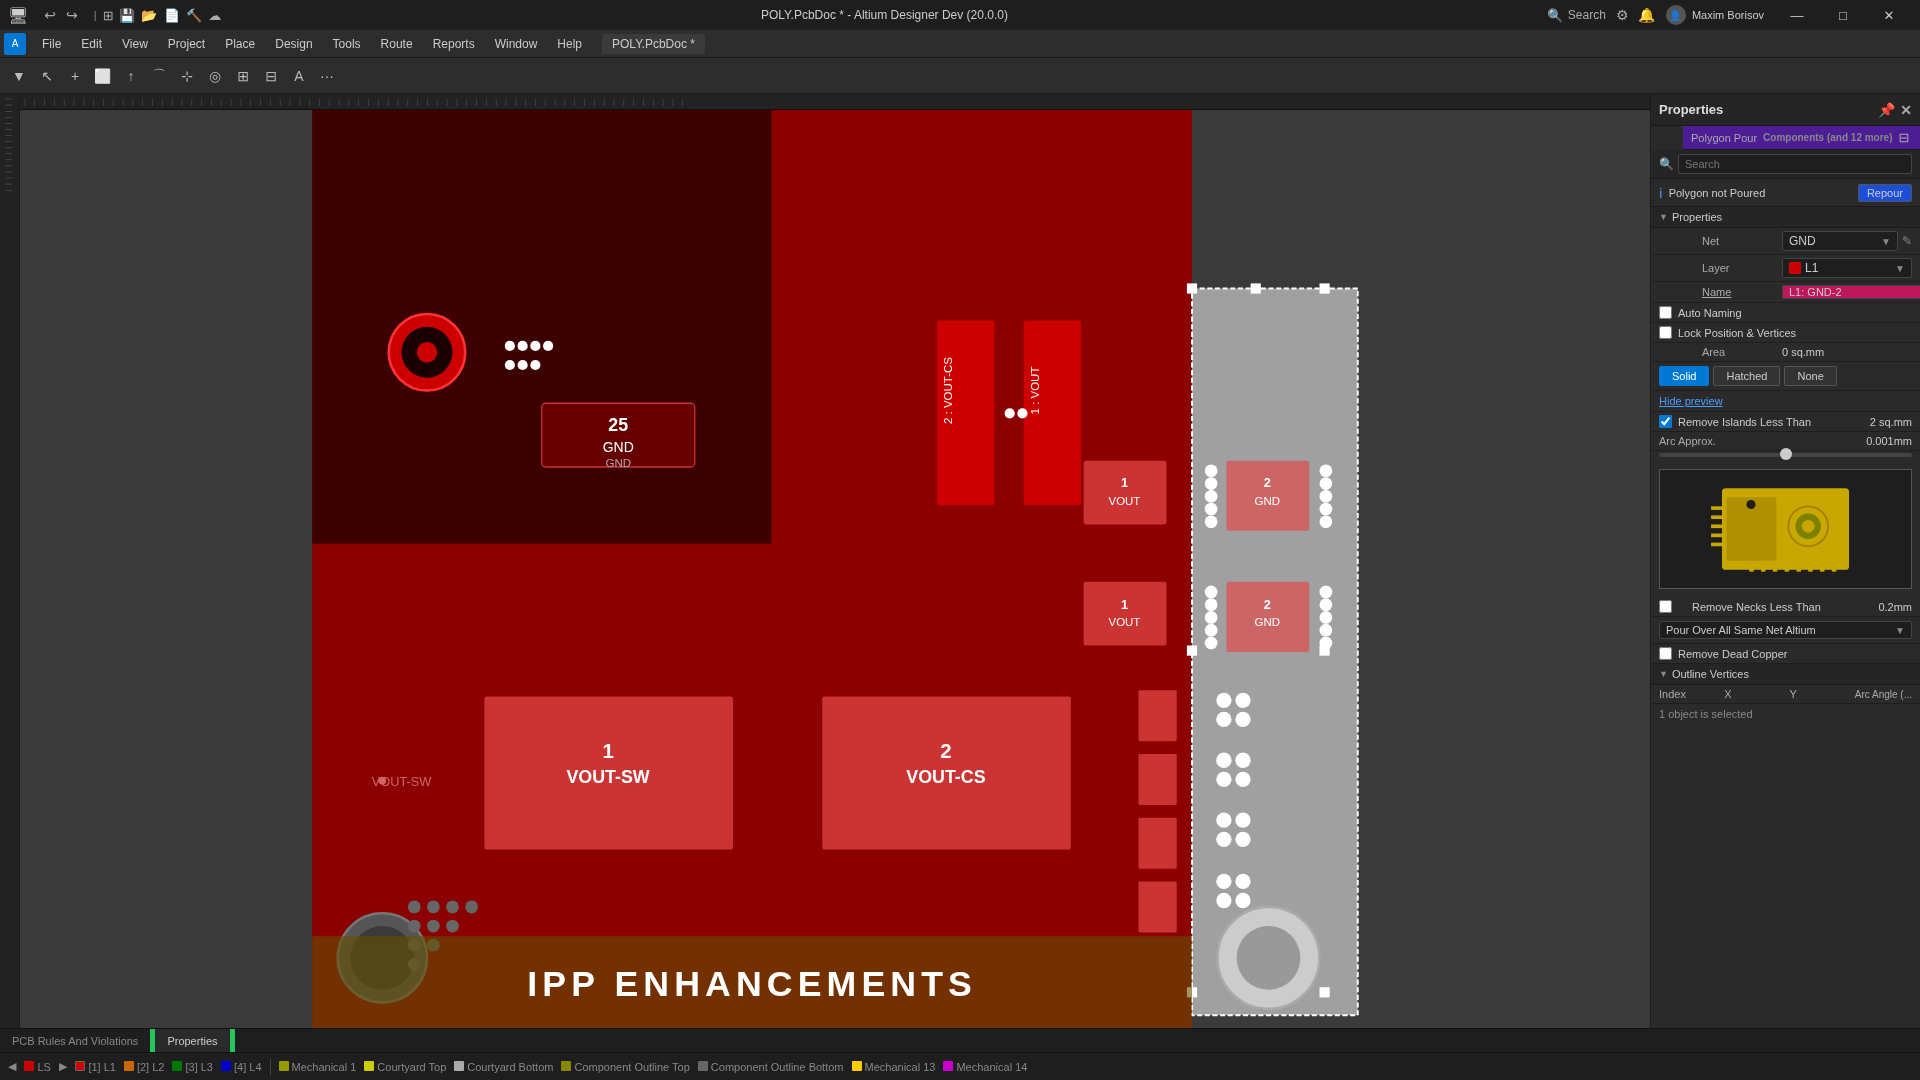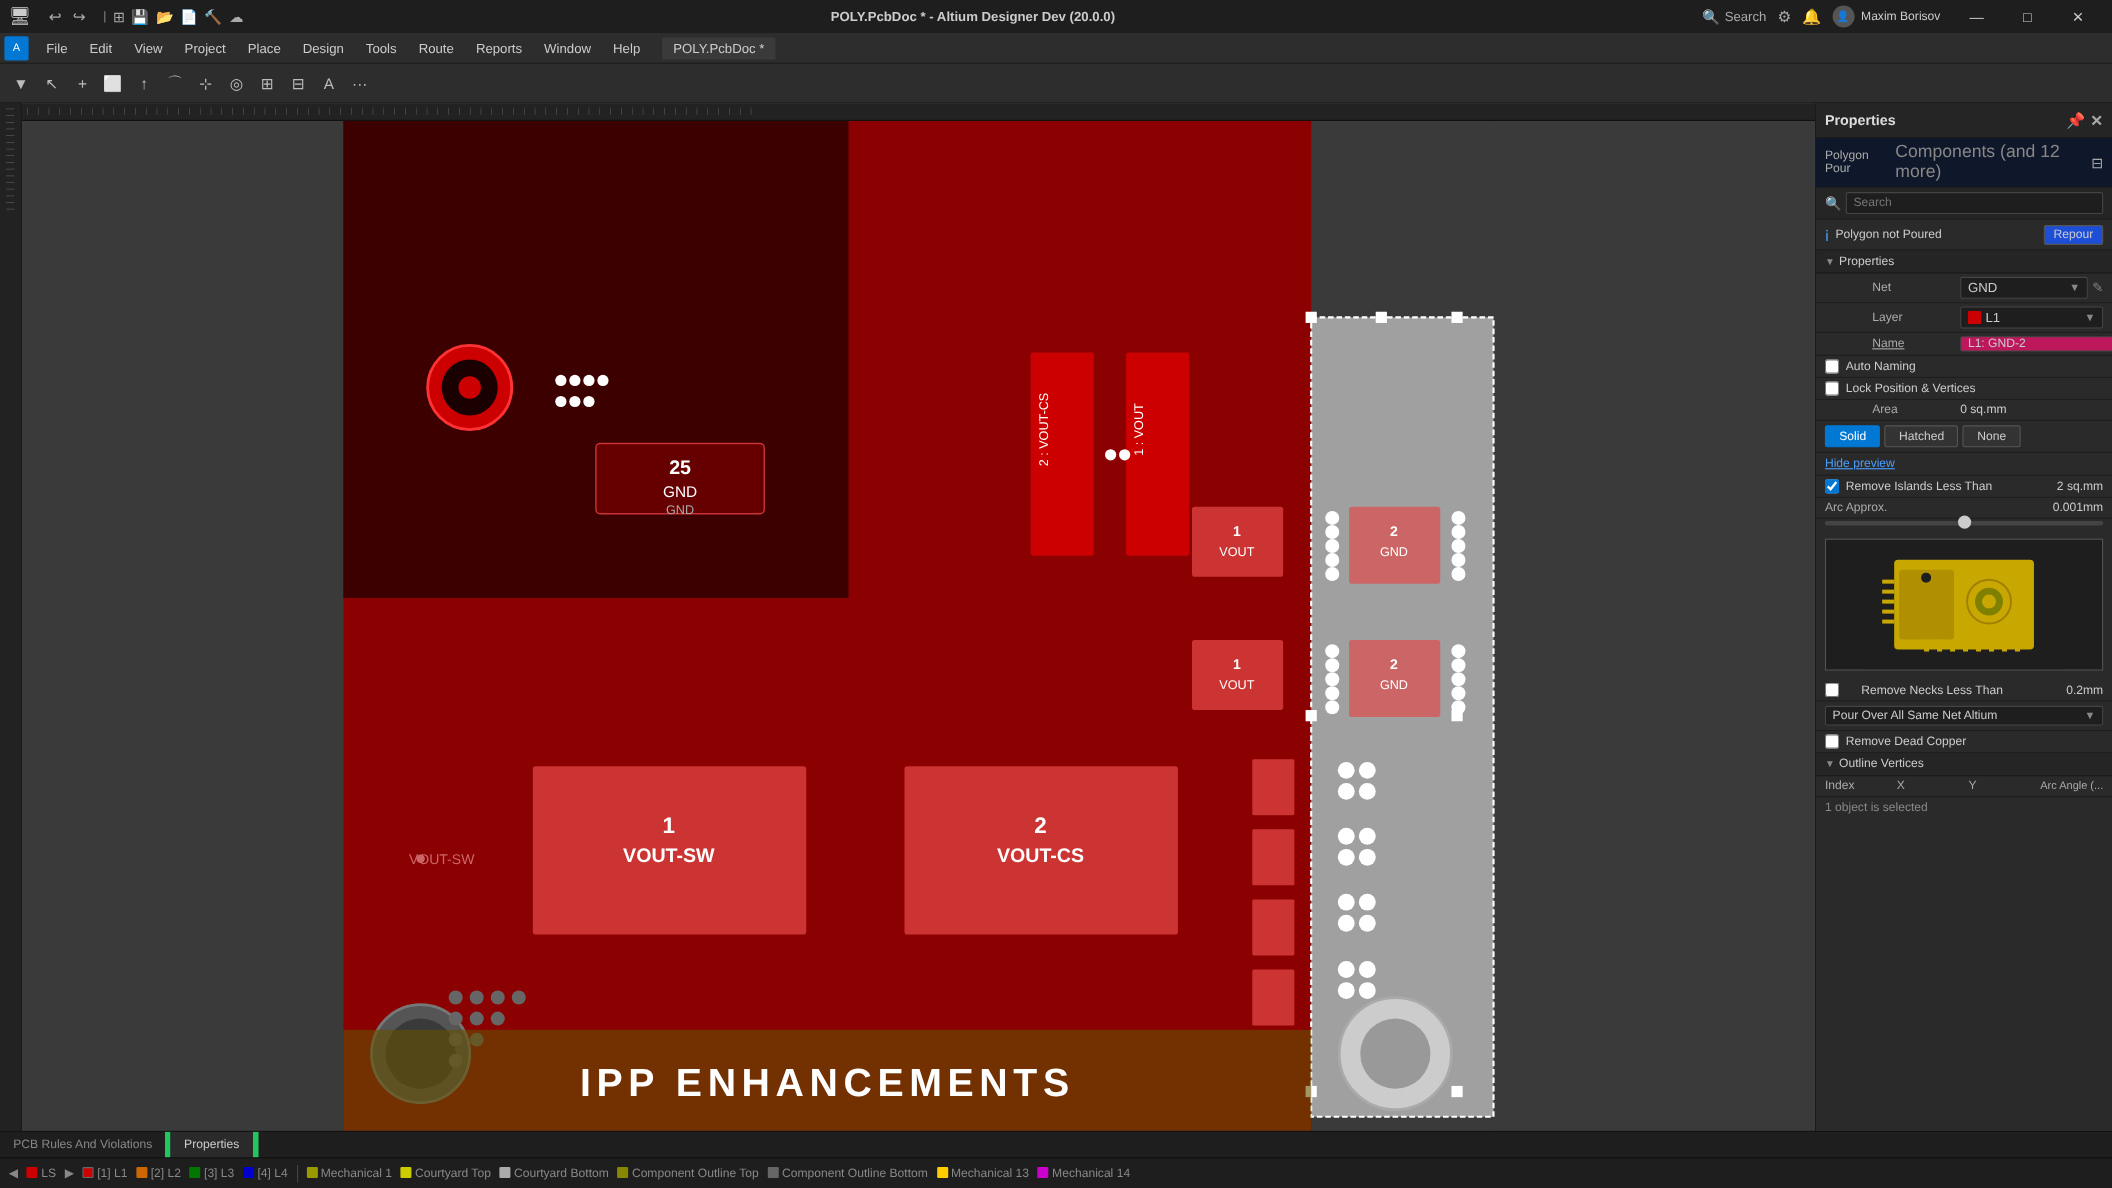--- a/index.html
+++ b/index.html
@@ -3,21 +3,21 @@
   <meta charset="utf-8">
   <style>
     * { margin: 0; padding: 0; box-sizing: border-box; }
     body { width: 1920px; height: 1080px; overflow: hidden; font-family: 'Segoe UI', Arial, sans-serif; font-size: 12px; background: #2b2b2b; color: #ccc; }
 
     
     #titlebar {
       height: 30px; background: #1e1e1e; display: flex; align-items: center; justify-content: space-between;
       color: #ccc; font-size: 12px; padding: 0 8px;
     }
-    #titlebar .title { flex: 1; text-align: center; font-weight: bold; }
+    #titlebar .title { flex: 1; text-align: center; }
     #titlebar .search-area { display: flex; align-items: center; gap: 4px; }
     #titlebar .search-icon { color: #aaa; font-size: 13px; }
     #titlebar .win-buttons { display: flex; gap: 0; }
     #titlebar .win-btn { width: 46px; height: 30px; display: flex; align-items: center; justify-content: center; cursor: pointer; background: transparent; border: none; color: #ccc; font-size: 13px; }
 
     
     #menubar {
       height: 28px; background: #2d2d2d; display: flex; align-items: center; padding: 0 4px; border-bottom: 1px solid #1a1a1a;
     }
     #menubar .app-icon { width: 22px; height: 22px; background: #0078d4; display: flex; align-items: center; justify-content: center; font-size: 10px; color: white; margin-right: 6px; border-radius: 2px; }
@@ -49,21 +49,21 @@
     }
 
     
     .panel-header {
       height: 32px; background: #252525; display: flex; align-items: center; padding: 0 8px; gap: 6px; border-bottom: 1px solid #1a1a1a; font-size: 13px; font-weight: 600; color: #ddd;
     }
     .panel-header .actions { margin-left: auto; display: flex; gap: 4px; }
     .panel-header .action-btn { color: #aaa; cursor: pointer; font-size: 14px; }
 
     .panel-subtitle {
-      display: flex; align-items: center; padding: 4px 8px; background: #0f172a; border-bottom: 1px solid #1a1a1a; gap: 6px; font-size: 11px; color: #aaa;
+      display: flex; align-items: center; padding: 4px 8px; background: #4c1d95; border-bottom: 1px solid #1a1a1a; gap: 6px; font-size: 11px; color: #aaa; margin-left: 32px;
     }
     .panel-subtitle .filter-icon { color: #aaa; font-size: 13px; }
 
     .search-box {
       display: flex; align-items: center; padding: 4px 8px; background: #252525; border-bottom: 1px solid #1a1a1a;
     }
     .search-box input {
       flex: 1; background: #1e1e1e; border: 1px solid #444; color: #ccc; padding: 3px 6px; font-size: 11px; border-radius: 2px;
     }
     .search-box .search-icon { color: #888; margin-right: 4px; font-size: 12px; }
@@ -419,21 +419,21 @@
     <div class="panel-header">
       <span>Properties</span>
       <div class="actions">
         <span class="action-btn">📌</span>
         <span class="action-btn">✕</span>
       </div>
     </div>
 
     <div class="panel-subtitle">
       <span>Polygon Pour</span>
-      <span style="color:#888;font-size:16px;">Components (and 12 more)</span>
+      <span style="color:#888;font-size:10px;font-weight:bold;">Components (and 12 more)</span>
       <span class="filter-icon">⊟</span>
     </div>
 
     <div class="search-box">
       <span class="search-icon">🔍</span>
       <input type="text" style="flex: 1 1 0%; background: rgb(30, 30, 30); border: 1px solid rgb(68, 68, 68); color: rgb(204, 204, 204); padding: 3px 6px; font-size: 11px; border-radius: 2px; outline: none;" placeholder="Search">
     </div>
 
     <div class="warning-bar">
       <span class="warn-icon">ℹ</span>

